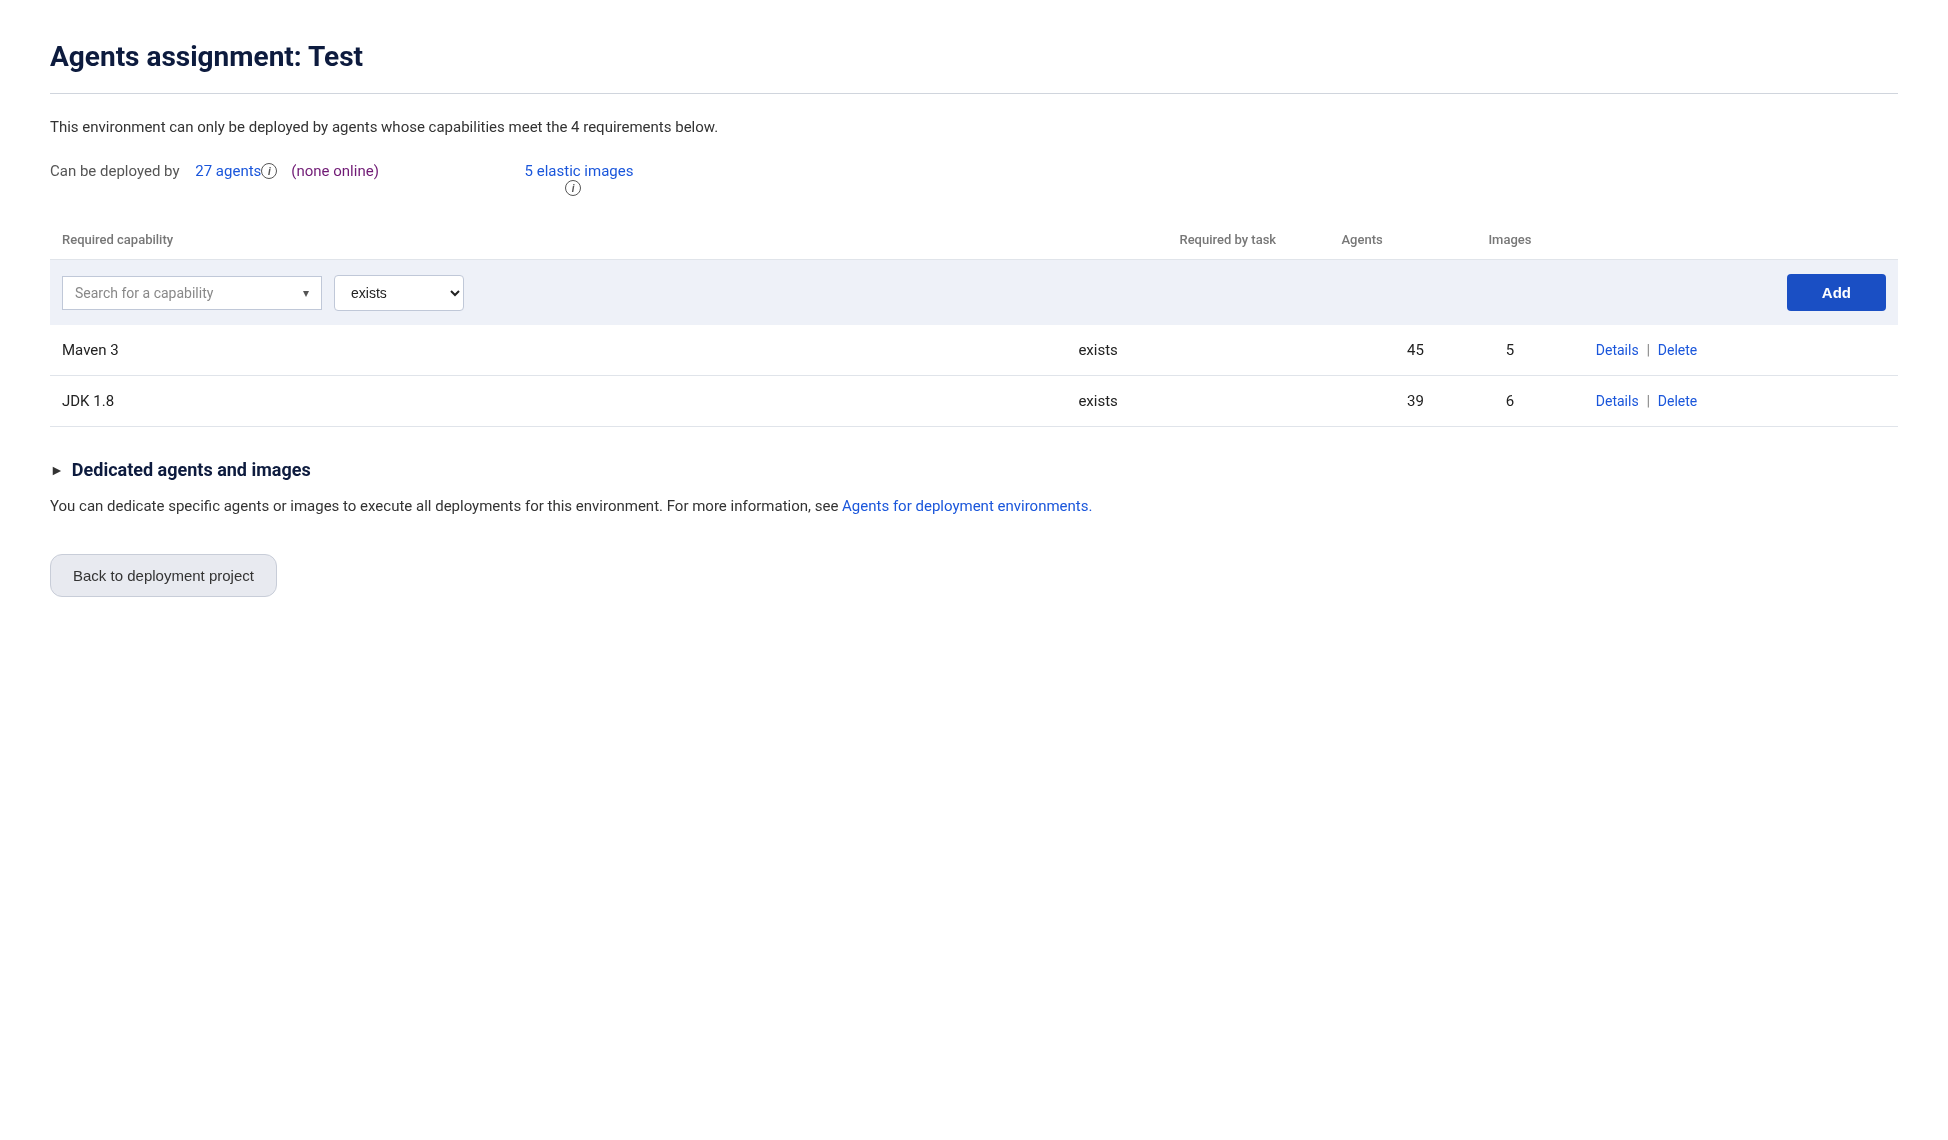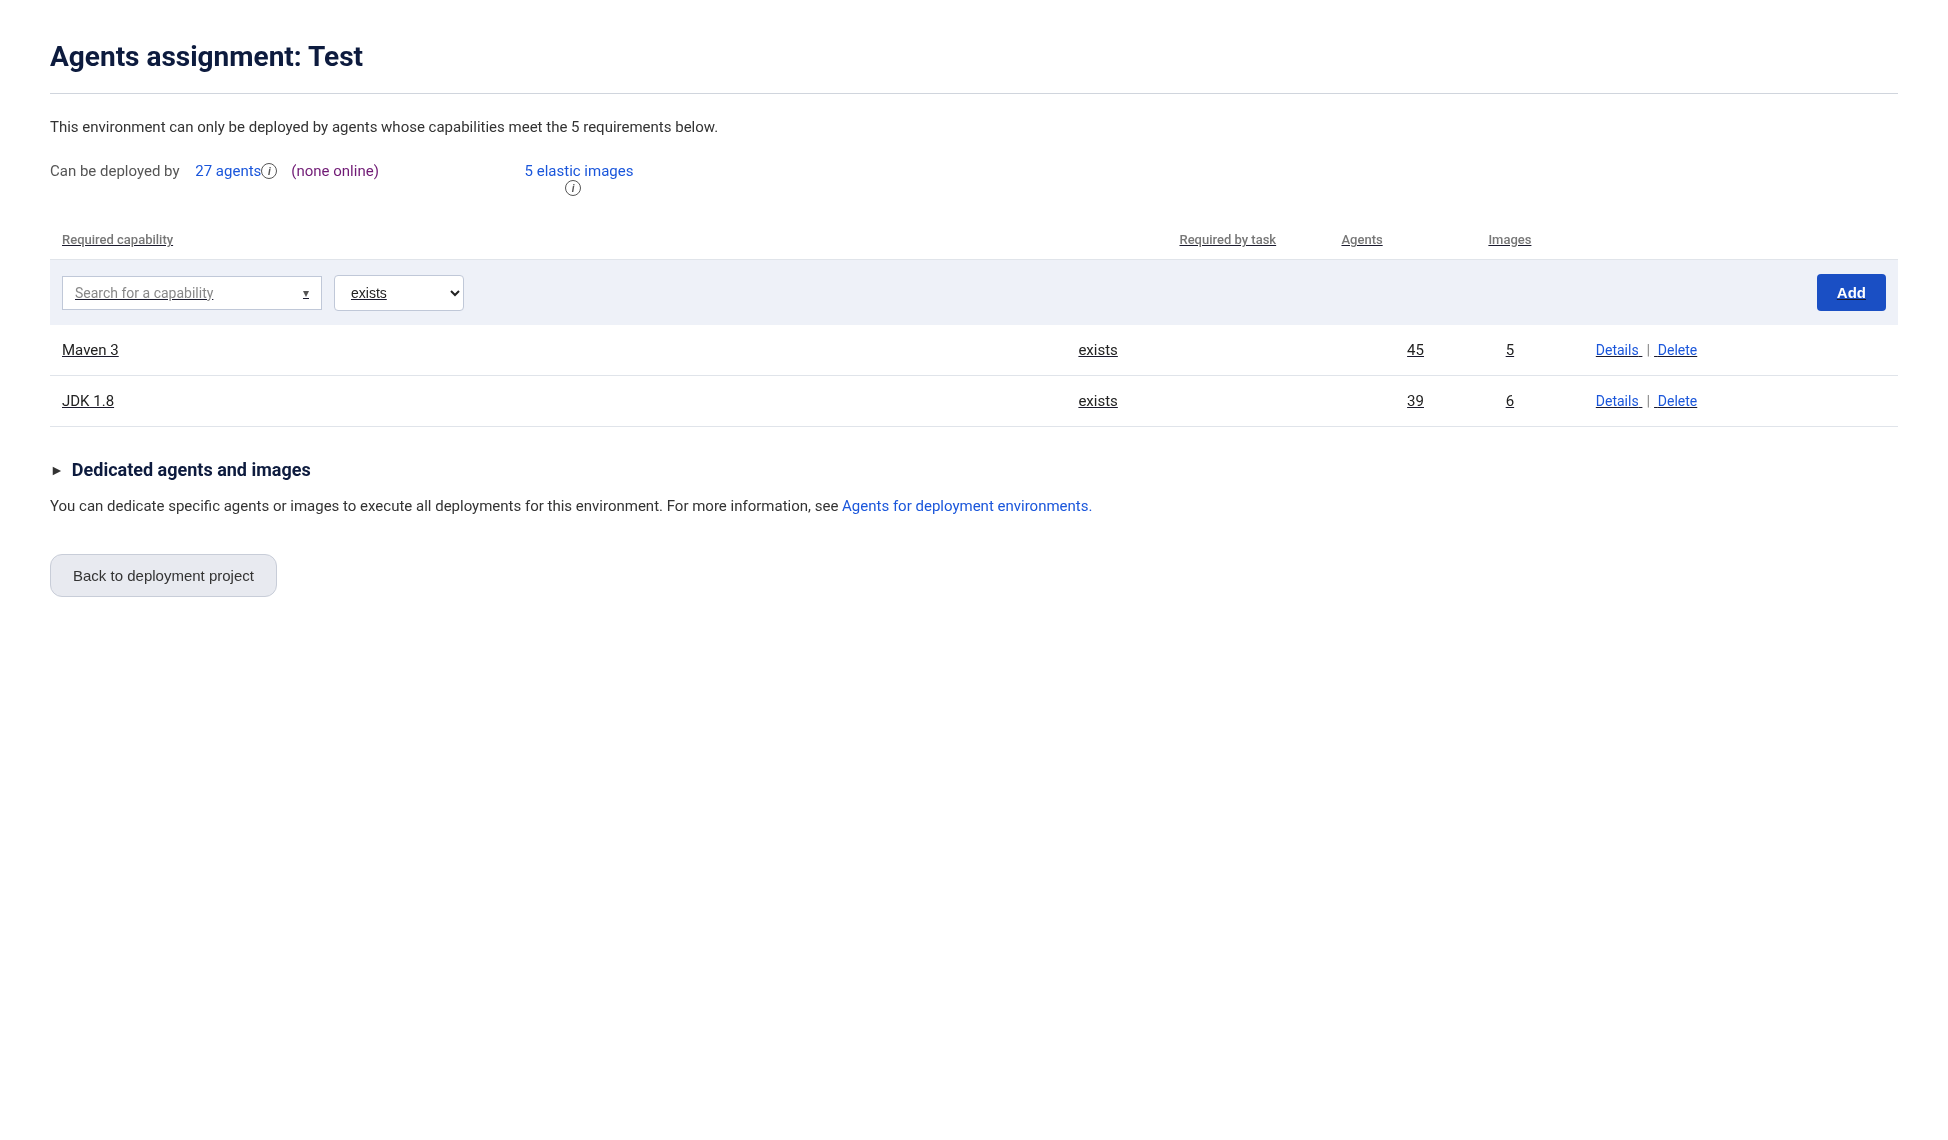--- a/index.html
+++ b/index.html
@@ -75,21 +75,20 @@
     .elastic-line {
       margin-top: 4px;
       margin-left: 0;
     }
 
     
     .table-section {
       width: 100%;
       border-collapse: collapse;
       margin-bottom: 32px;
-      text-decoration: underline;
     }
 
     .table-header-row th {
       text-align: left;
       color: #777;
       font-weight: 500;
       font-size: 13px;
       padding: 8px 12px 12px 12px;
       border-bottom: 1px solid #e0e4ea;
     }
@@ -138,21 +137,21 @@
       appearance: auto;
     }
 
     .add-spacer { flex: 1; }
 
     .add-button {
       background: #1a4fc4;
       color: #fff;
       border: none;
       border-radius: 4px;
-      padding: 10px 20px;
+      padding: 10px 35px;
       font-size: 15px;
       font-weight: 600;
       cursor: pointer;
     }
 
     
     .data-row td {
       padding: 16px 12px;
       border-bottom: 1px solid #e0e4ea;
       font-size: 15px;
@@ -237,21 +236,21 @@
   </style>
 </head>
 <body>
 
 
 
 <h1 class="page-title">Agents assignment: Test</h1>
 
 <hr class="divider">
 
-<p class="description">This environment can only be deployed by agents whose capabilities meet the 5 requirements below.</p>
+<p class="description">This environment can only be deployed by agents whose capabilities meet the 4 requirements below.</p>
 
 <div class="deploy-info">
   <div class="inline-info">
     <span class="label">Can be deployed by</span>
     &nbsp;
     <a class="link" href="#">27 agents</a>
     <span class="info-icon">i</span>
     <span class="none-online">(none online)</span>
   </div>
   <div class="elastic-line inline-info" style="margin-left: 130px; margin-top: 6px; flex-direction: column;">

